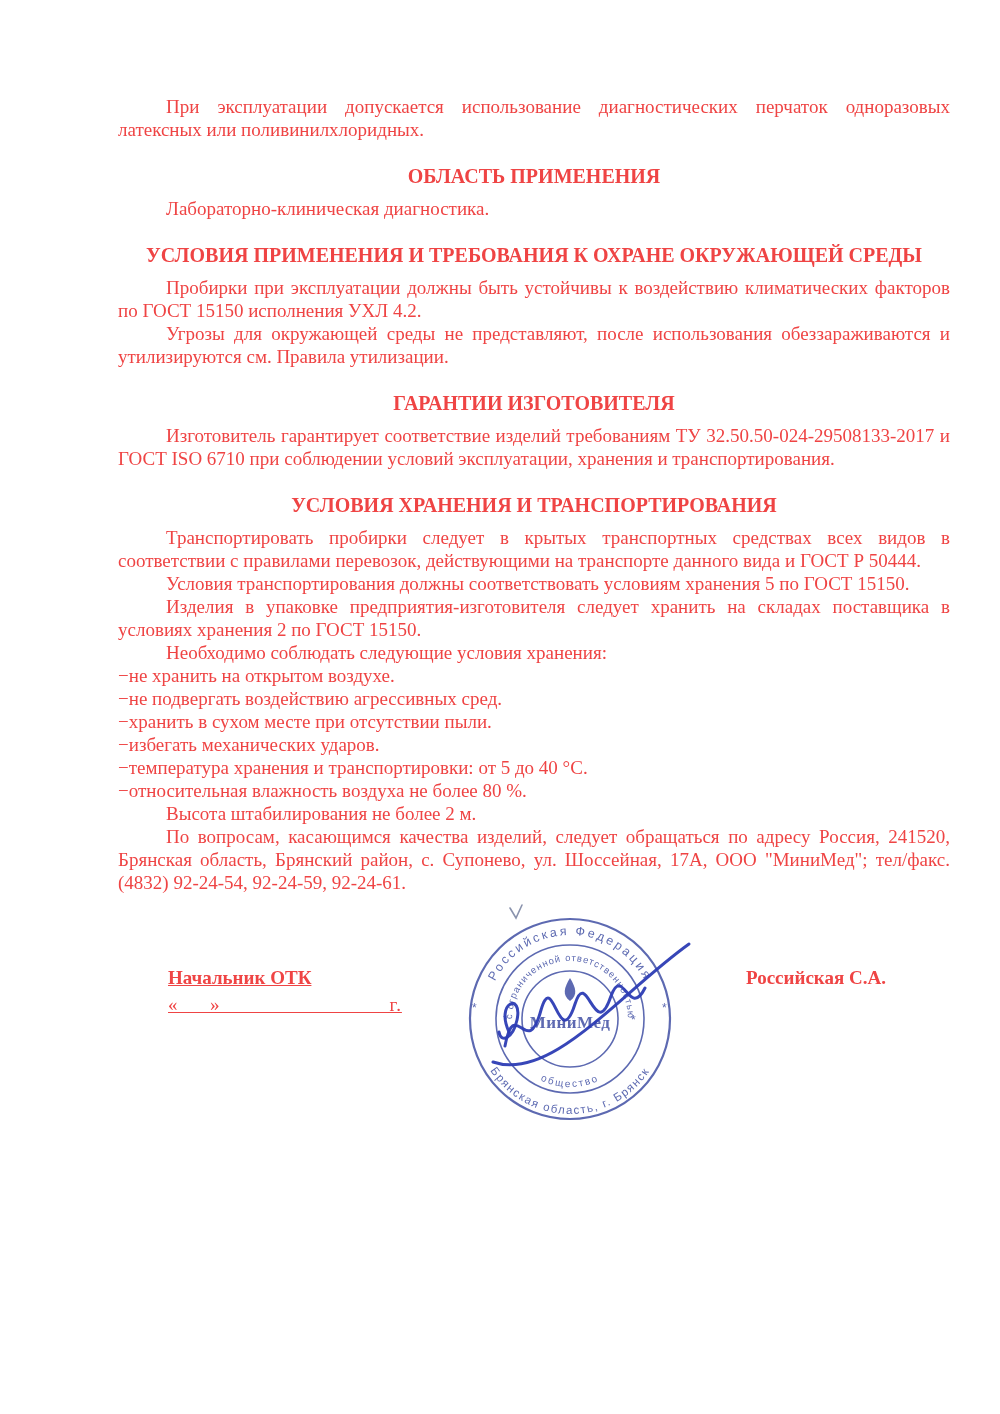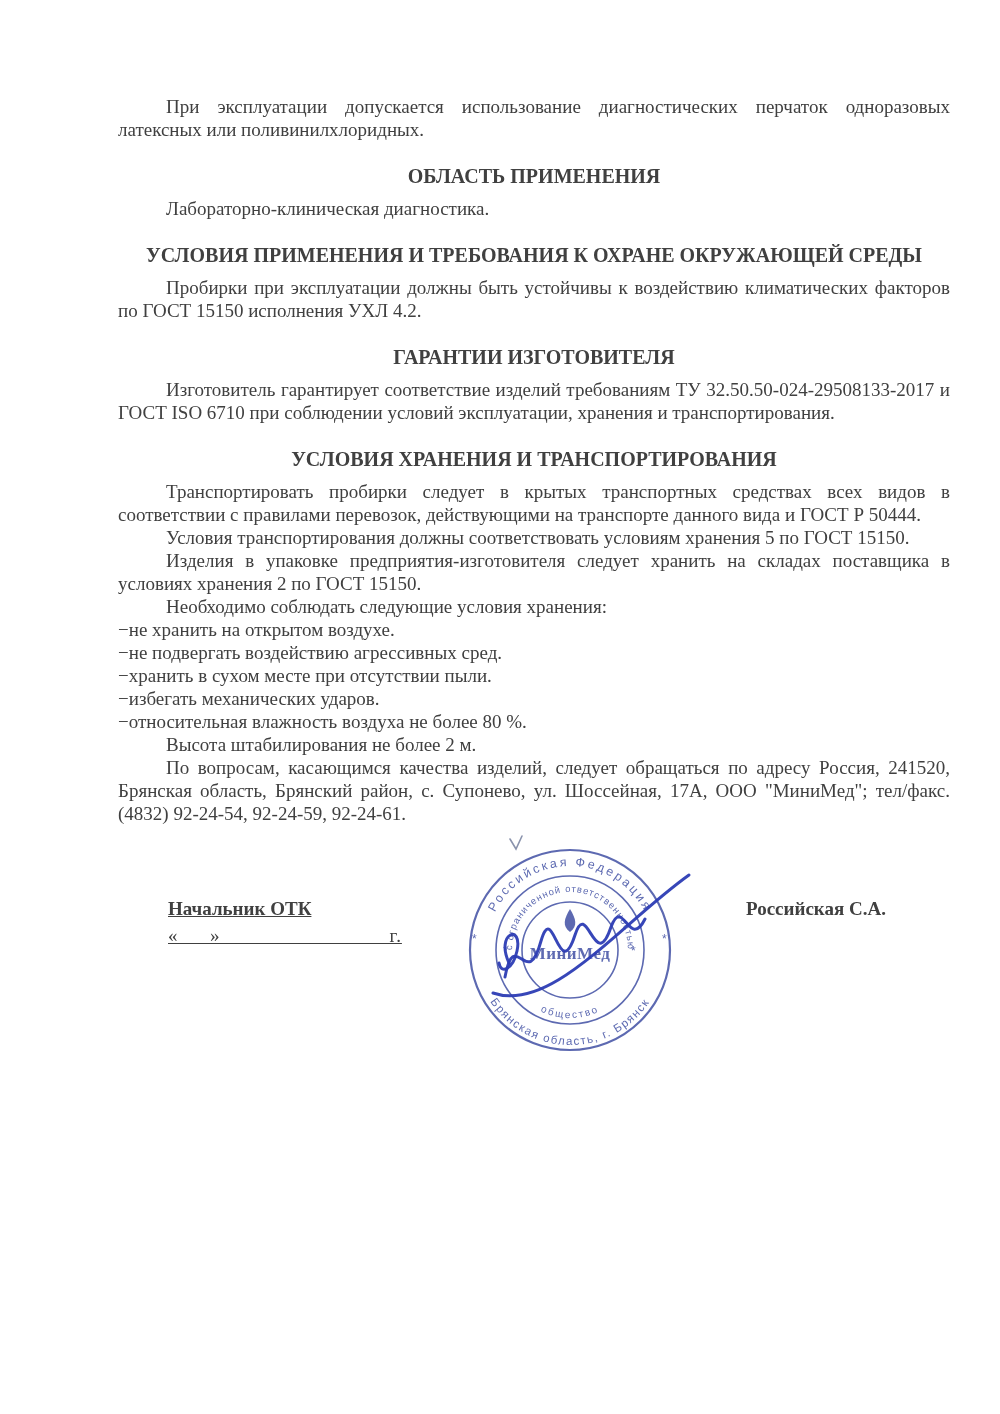--- a/index.html
+++ b/index.html
@@ -1,21 +1,21 @@
 <!DOCTYPE html>
 <html><head>
 <meta charset="utf-8">
 <style>
   html, body { margin:0; padding:0; background:#e8e8e8; }
   .page {
     width:1000px; height:1414px; margin:0 auto; background:#ffffff;
     position:relative; box-sizing:border-box;
     padding:95px 50px 40px 118px;
     font-family:"Liberation Serif", serif;
-    font-size:19px; line-height:23px; color:#404040;
+    font-size:19px; line-height:23px; color:#ef4444;
     overflow:hidden;
   }
   p { margin:0; }
   .para { text-align:justify; }
   .indent { text-indent:48px; }
   .heading {
     text-align:center; font-weight:bold; font-size:20px;
     margin:24px 0 9px 0; line-height:23px;
   }
   .list-line { text-align:left; }
@@ -46,35 +46,37 @@
 
 <div class="page">
 
   <p class="para indent">При эксплуатации допускается использование диагностических перчаток одноразовых латексных или поливинилхлоридных.</p>
 
   <h2 class="heading">ОБЛАСТЬ ПРИМЕНЕНИЯ</h2>
   <p class="para indent">Лабораторно-клиническая диагностика.</p>
 
   <h2 class="heading">УСЛОВИЯ ПРИМЕНЕНИЯ И ТРЕБОВАНИЯ К ОХРАНЕ ОКРУЖАЮЩЕЙ СРЕДЫ</h2>
   <p class="para indent">Пробирки при эксплуатации должны быть устойчивы к воздействию климатических факторов по ГОСТ 15150 исполнения УХЛ 4.2.</p>
+  <p class="para indent">Угрозы для окружающей среды не представляют, после использования обеззараживаются и утилизируются см. Правила утилизации.</p>
 
   <h2 class="heading">ГАРАНТИИ ИЗГОТОВИТЕЛЯ</h2>
   <p class="para indent">Изготовитель гарантирует соответствие изделий требованиям ТУ 32.50.50-024-29508133-2017 и ГОСТ ISO 6710 при соблюдении условий эксплуатации, хранения и транспортирования.</p>
 
   <h2 class="heading">УСЛОВИЯ ХРАНЕНИЯ И ТРАНСПОРТИРОВАНИЯ</h2>
   <p class="para indent">Транспортировать пробирки следует в крытых транспортных средствах всех видов в соответствии с правилами перевозок, действующими на транспорте данного вида и ГОСТ Р 50444.</p>
   <p class="para indent">Условия транспортирования должны соответствовать условиям хранения 5 по ГОСТ 15150.</p>
   <p class="para indent">Изделия в упаковке предприятия-изготовителя следует хранить на складах поставщика в условиях хранения 2 по ГОСТ 15150.</p>
   <p class="para indent">Необходимо соблюдать следующие условия хранения:</p>
 
   <div>
     <p class="list-line">−не хранить на открытом воздухе.</p>
     <p class="list-line">−не подвергать воздействию агрессивных сред.</p>
     <p class="list-line">−хранить в сухом месте при отсутствии пыли.</p>
     <p class="list-line">−избегать механических ударов.</p>
+    <p class="list-line">−температура хранения и транспортировки: от 5 до 40 °С.</p>
     <p class="list-line">−относительная влажность воздуха не более 80 %.</p>
   </div>
 
   <p class="para indent">Высота штабилирования не более 2 м.</p>
   <p class="para indent">По вопросам, касающимся качества изделий, следует обращаться по адресу Россия, 241520, Брянская область, Брянский район, с. Супонево, ул. Шоссейная, 17А, ООО "МиниМед"; тел/факс. (4832) 92-24-54, 92-24-59, 92-24-61.</p>
 
   <div class="signature-area">
 
     <div class="sig-left">
       <p class="sig-title">Начальник ОТК</p>

